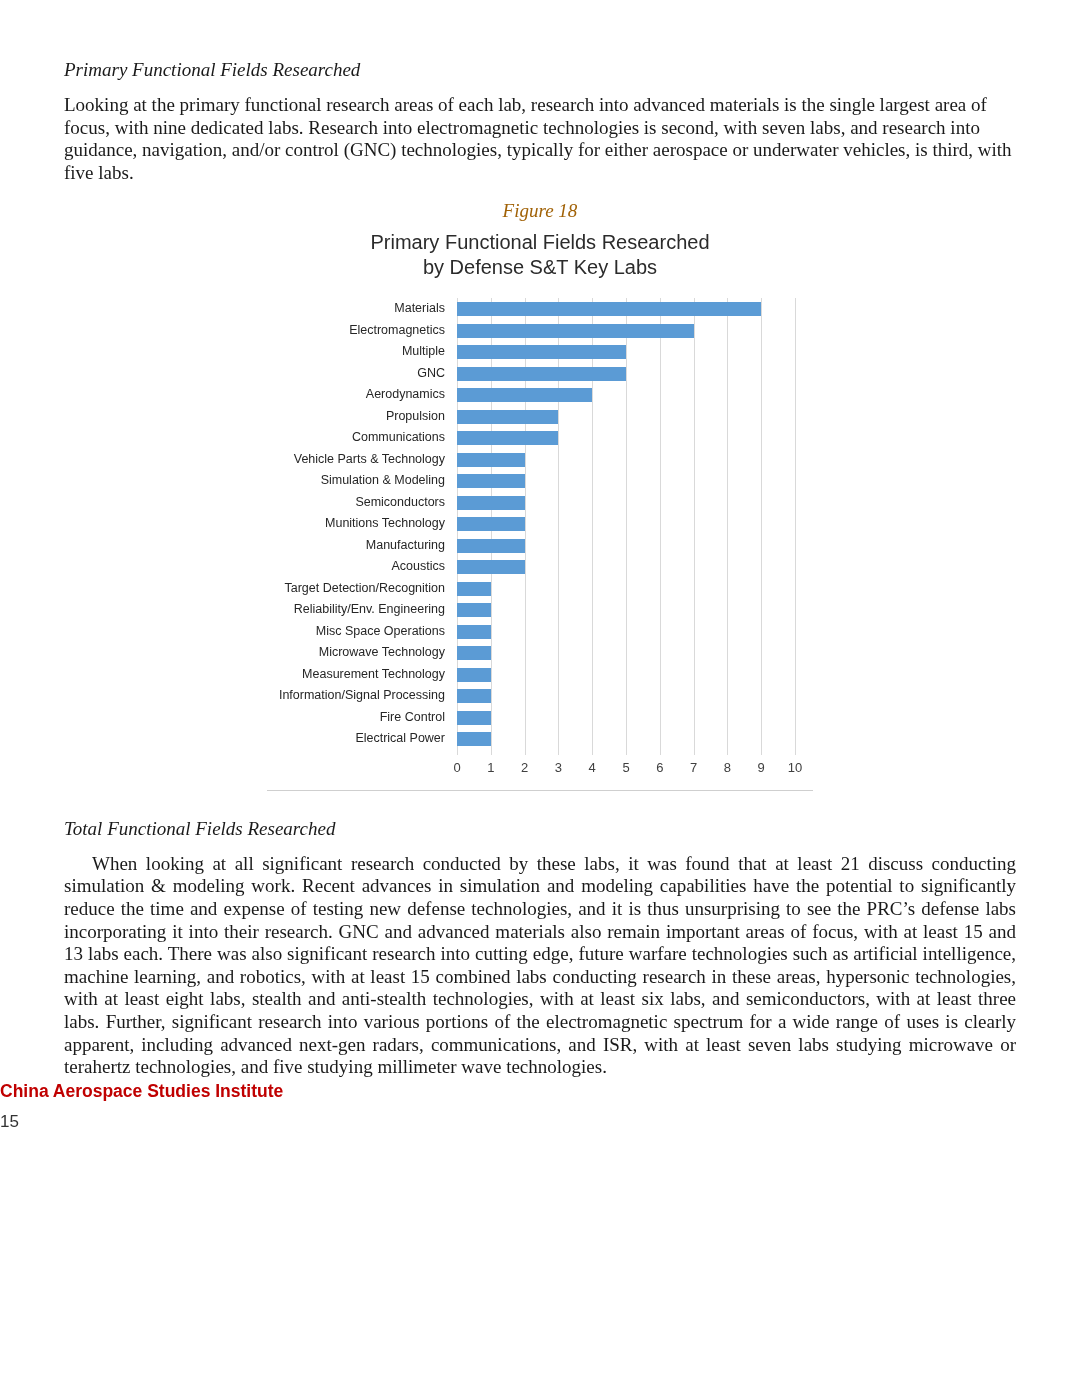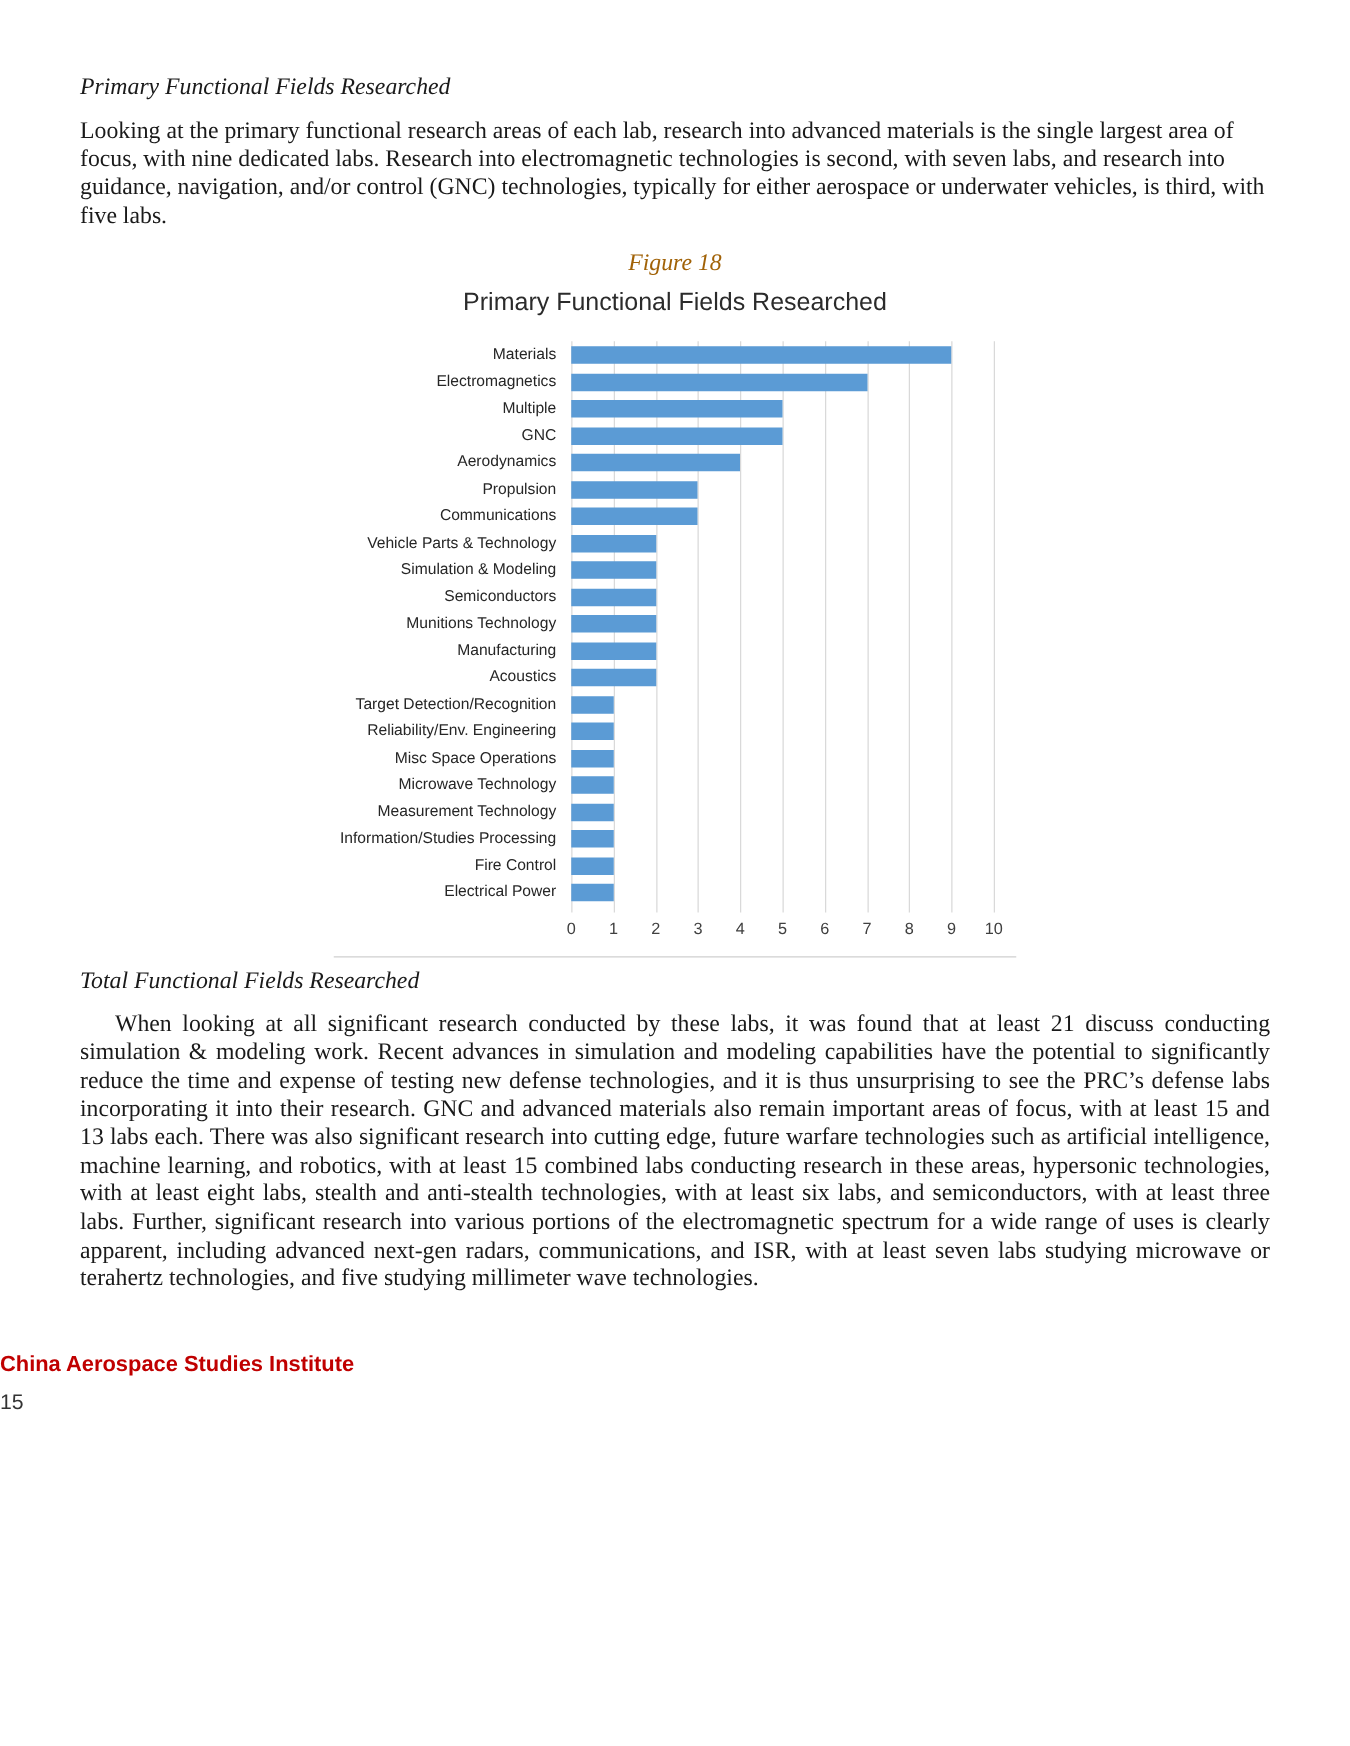--- a/index.html
+++ b/index.html
@@ -109,21 +109,21 @@
     font-size: 13px;
     color: #404040;
     line-height: 16px;
   }
   .chart-bottom-border {
     margin-top: 12px;
     border-bottom: 1px solid #cfcfcf;
     width: 100%;
   }
 
-  .section2 { margin-top: 7px; }
+  .section2 { margin-top: 26px; }
 
   
   .footer-block {
     position: absolute;
     left: 0;
     right: 0;
     bottom: 42px;
     text-align: left;
   }
   .footer-org {
@@ -146,20 +146,21 @@
 
   <h2 class="section-heading">Primary Functional Fields Researched</h2>
 
   <p class="body-paragraph">Looking at the primary functional research areas of each lab, research into advanced materials is the single largest area of focus, with nine dedicated labs. Research into electromagnetic technologies is second, with seven labs, and research into guidance, navigation, and/or control (GNC) technologies, typically for either aerospace or underwater vehicles, is third, with five labs.</p>
 
   <div class="figure">
     <div class="figure-caption">Figure 18</div>
 
     <div class="chart-title">
       <div>Primary Functional Fields Researched</div>
+      <div>by Defense S&amp;T Key Labs</div>
     </div>
 
     <div class="chart">
       <div class="chart-grid">
         <div class="labels-col" id="labels-col">
             <div class="cat-label">Materials</div>
             <div class="cat-label">Electromagnetics</div>
             <div class="cat-label">Multiple</div>
             <div class="cat-label">GNC</div>
             <div class="cat-label">Aerodynamics</div>
@@ -169,21 +170,21 @@
             <div class="cat-label">Simulation &amp; Modeling</div>
             <div class="cat-label">Semiconductors</div>
             <div class="cat-label">Munitions Technology</div>
             <div class="cat-label">Manufacturing</div>
             <div class="cat-label">Acoustics</div>
             <div class="cat-label">Target Detection/Recognition</div>
             <div class="cat-label">Reliability/Env. Engineering</div>
             <div class="cat-label">Misc Space Operations</div>
             <div class="cat-label">Microwave Technology</div>
             <div class="cat-label">Measurement Technology</div>
-            <div class="cat-label">Information/Studies Processing</div>
+            <div class="cat-label">Information/Signal Processing</div>
             <div class="cat-label">Fire Control</div>
             <div class="cat-label">Electrical Power</div>
           </div>
         <div class="plot" id="plot">
             <div class="gridline" style="left: 0%; background: rgb(217, 217, 217);"></div>
             <div class="gridline" style="left: 10%; background: rgb(217, 217, 217);"></div>
             <div class="gridline" style="left: 20%; background: rgb(217, 217, 217);"></div>
             <div class="gridline" style="left: 30%; background: rgb(217, 217, 217);"></div>
             <div class="gridline" style="left: 40%; background: rgb(217, 217, 217);"></div>
             <div class="gridline" style="left: 50%; background: rgb(217, 217, 217);"></div>

